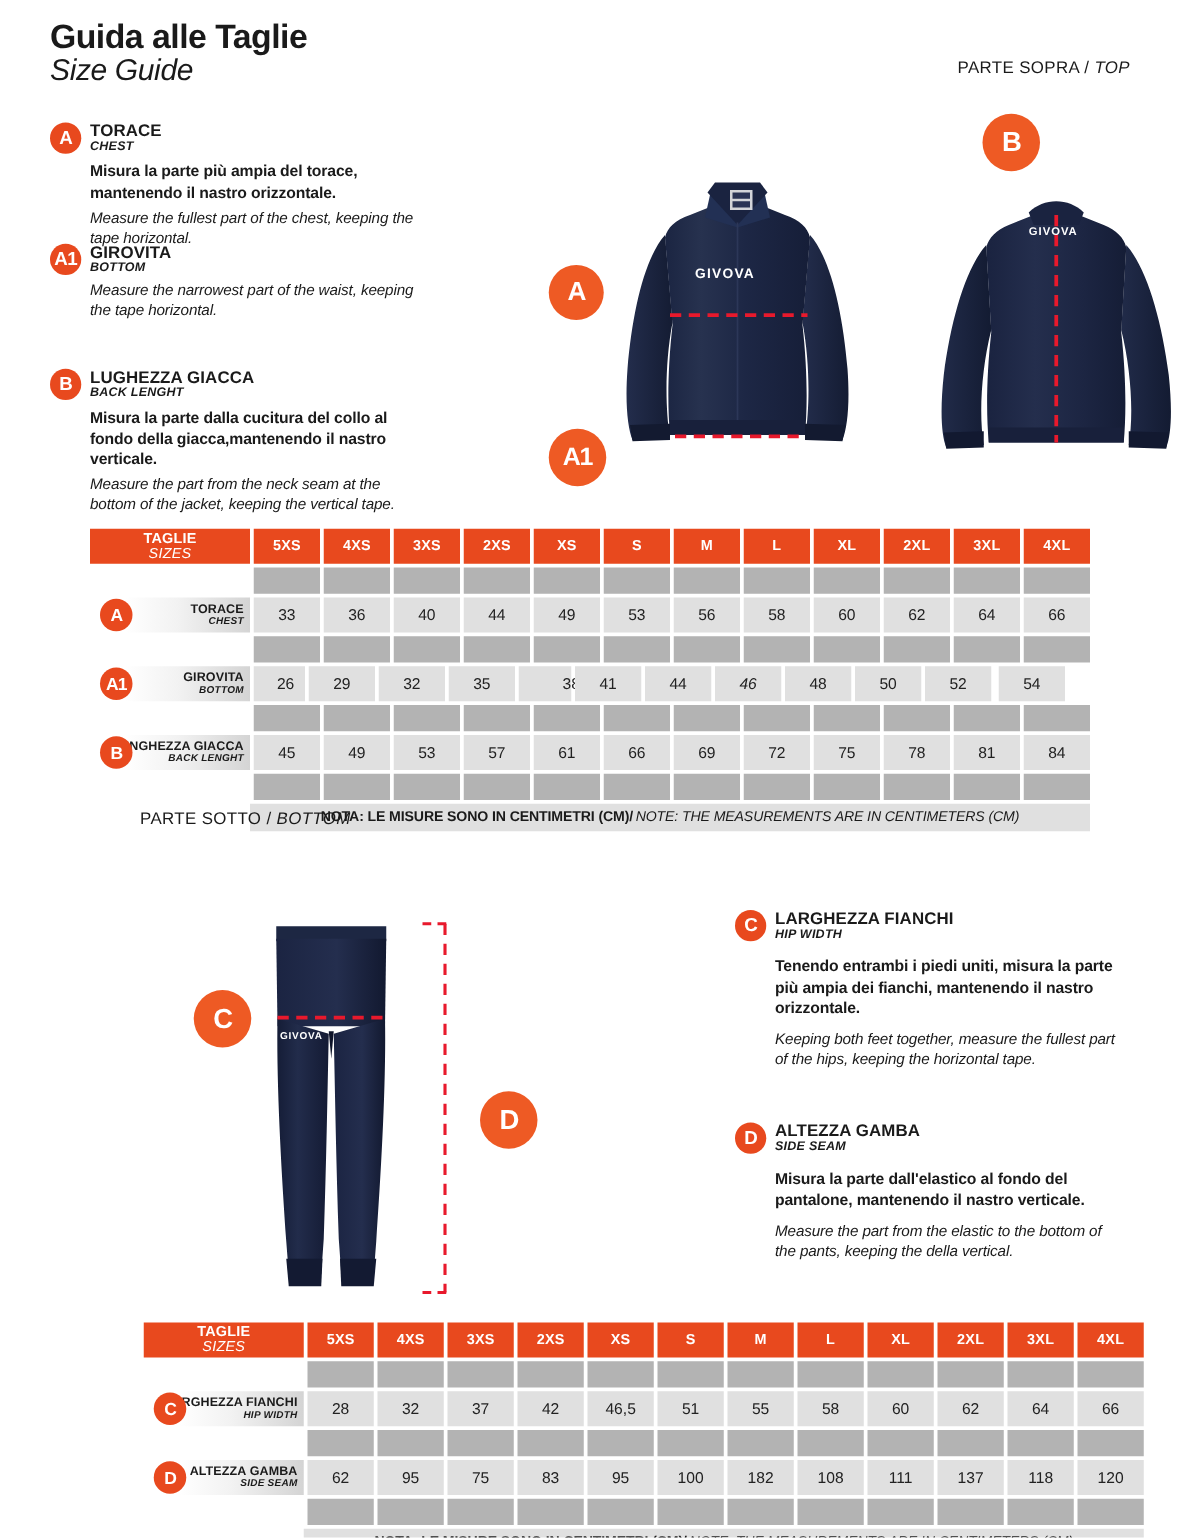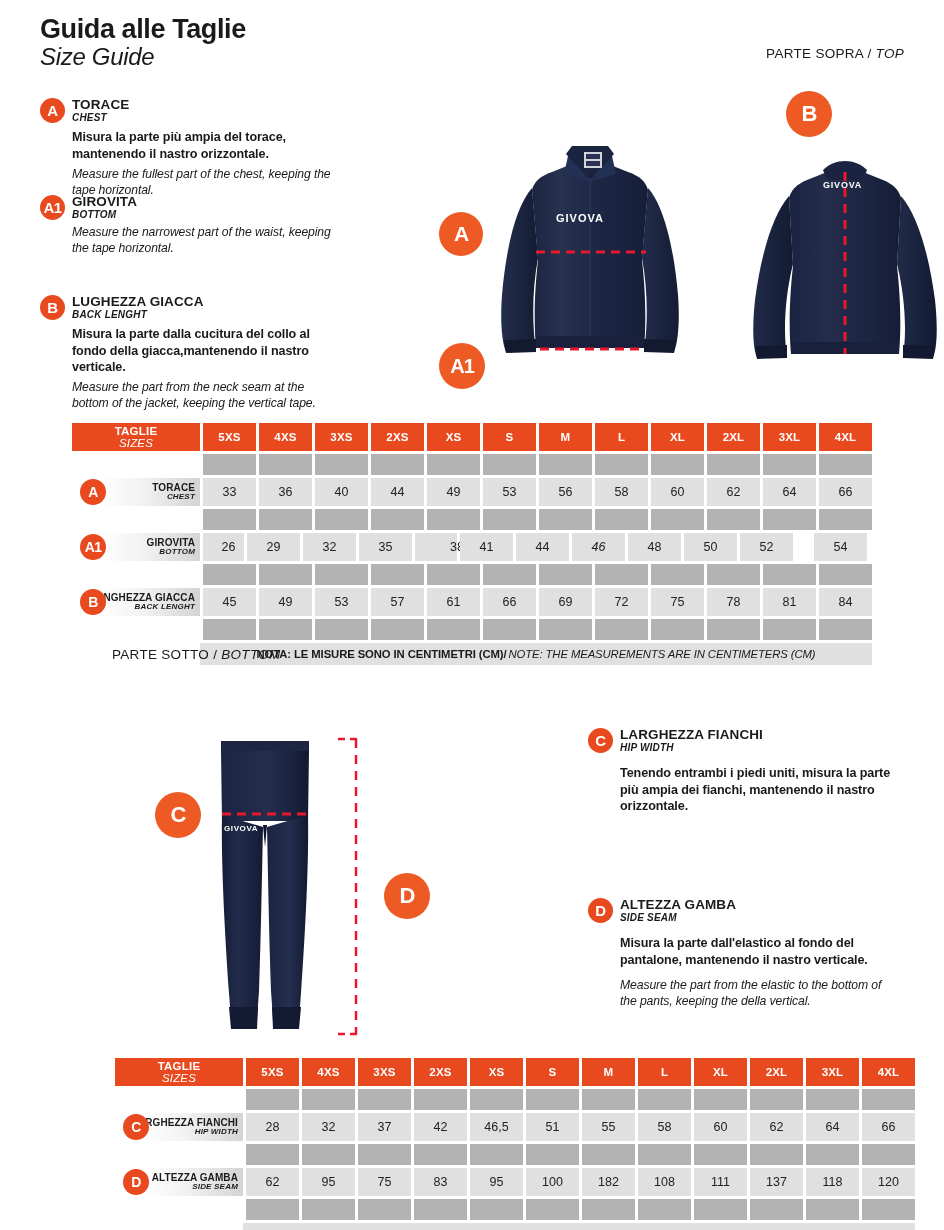--- a/index.html
+++ b/index.html
@@ -397,21 +397,21 @@
       <div class="data-cell" style="width:53px;margin-left:3px;">29</div>
       <div class="data-cell" style="width:53px;margin-left:3px;">32</div>
       <div class="data-cell" style="width:53px;margin-left:3px;">35</div>
       <div class="data-cell" style="width:30px;margin-left:3px;padding-left:42px;">38</div>
       <div class="data-cell" style="width:53px;margin-left:3px;">41</div>
       <div class="data-cell" style="width:53px;margin-left:3px;">44</div>
       <div class="data-cell" style="width:53px;margin-left:3px;font-style:italic;">46</div>
       <div class="data-cell" style="width:53px;margin-left:3px;">48</div>
       <div class="data-cell" style="width:53px;margin-left:3px;">50</div>
       <div class="data-cell" style="width:53px;margin-left:3px;">52</div>
-      <div class="data-cell" style="width:53px;margin-left:21px;">54</div>
+      <div class="data-cell" style="width:53px;margin-left:6px;">54</div>
     </div>
     <div class="tbl-gap"></div>
     <div class="tbl-row">
       <div class="blank-cell" style="width:128px;height:21px;"></div>
       <div class="spacer-cell" style="width:53px;margin-left:3px;height:21px;"></div>
       <div class="spacer-cell" style="width:53px;margin-left:3px;height:21px;"></div>
       <div class="spacer-cell" style="width:53px;margin-left:3px;height:21px;"></div>
       <div class="spacer-cell" style="width:53px;margin-left:3px;height:21px;"></div>
       <div class="spacer-cell" style="width:53px;margin-left:3px;height:21px;"></div>
       <div class="spacer-cell" style="width:53px;margin-left:3px;height:21px;"></div>
@@ -519,20 +519,21 @@
 
 <div class="marker" style="left:155px; top:792px; width:46px; height:46px; font-size:22px;">C</div>
 <div class="marker" style="left:384px; top:873px; width:46px; height:46px; font-size:22px;">D</div>
 
 <div class="legend-block" style="left:588px; top:728px; width:310px;">
   <div class="legend-badge">C</div>
   <div class="legend-body">
     <div class="legend-title">LARGHEZZA FIANCHI</div>
     <div class="legend-subtitle">HIP WIDTH</div>
     <div class="legend-it" style="margin-top:12px;">Tenendo entrambi i piedi uniti, misura la parte più ampia dei fianchi, mantenendo il nastro orizzontale.</div>
+    <div class="legend-en" style="margin-top:10px;">Keeping both feet together, measure the fullest part of the hips, keeping the horizontal tape.</div>
   </div>
 </div>
 
 <div class="legend-block" style="left:588px; top:898px; width:310px;">
   <div class="legend-badge">D</div>
   <div class="legend-body">
     <div class="legend-title">ALTEZZA GAMBA</div>
     <div class="legend-subtitle">SIDE SEAM</div>
     <div class="legend-it" style="margin-top:12px;">Misura la parte dall'elastico al fondo del pantalone, mantenendo il nastro verticale.</div>
     <div class="legend-en" style="margin-top:10px;">Measure the part from the elastic to the bottom of the pants, keeping the della vertical.</div>

